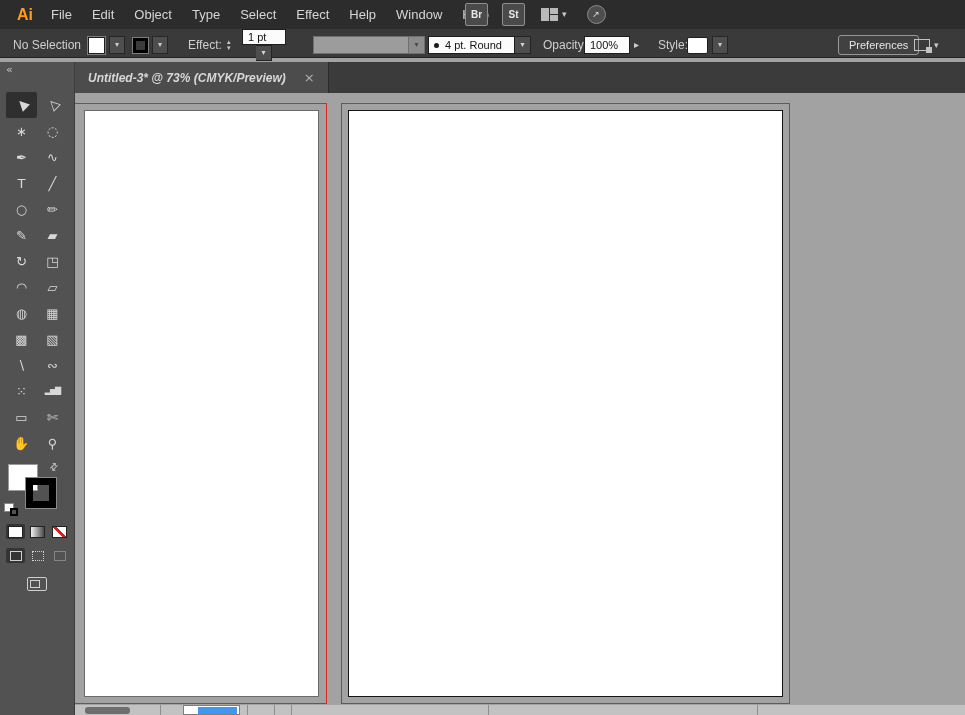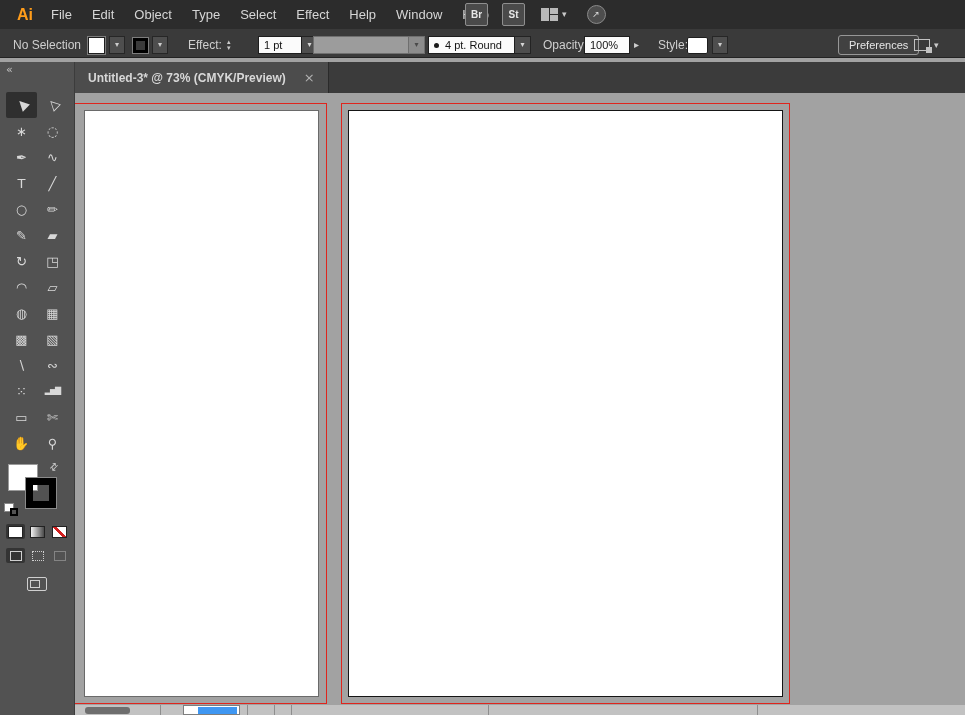--- a/index.html
+++ b/index.html
@@ -26,21 +26,21 @@
   
   #controlbar{position:absolute;left:0;top:29px;width:965px;height:29px;background:#3a3a3a;
     border-bottom:1px solid #232323;z-index:39;box-sizing:border-box;}
   .cb{position:absolute;top:0;height:32px;display:flex;align-items:center;}
   .cb-label{color:#cfcfcf;font-size:12px;}
   #cb-selection{left:13px;}
   #cb-fill{left:88px;}
   #cb-stroke-swatch{left:133px;}
   #cb-stroke-label{left:188px;}
   #cb-stepper{left:227px;}
-  #cb-weight{left:258px;}
+  #cb-weight{left:242px;flex-direction:column;}
   #cb-profile{left:313px;}
   #cb-brush{left:428px;}
   #cb-opacity-label{left:543px;}
   #cb-opacity{left:584px;}
   #cb-style-label{left:658px;}
   #cb-style{left:687px;}
   #cb-docsetup{left:737px;}
   #cb-prefs{left:838px;}
   #cb-align{left:914px;}
   .swatch-fill{width:15px;height:15px;background:#ffffff;border:1px solid #1f1f1f;box-shadow:0 0 0 1px #7d7d7d;}
@@ -92,21 +92,21 @@
   .dm-icon{width:10px;height:8px;border:1px solid #cfcfcf;}
   .dm.behind .dm-icon{border-style:dotted;}
   .dm.inside{opacity:.4;}
   #screenmode{position:absolute;left:20px;top:510px;width:34px;height:24px;display:flex;align-items:center;justify-content:center;}
   .sm-icon{width:18px;height:12px;border:1px solid #cfcfcf;border-radius:2px;position:relative;}
   .sm-icon::after{content:"";position:absolute;left:2px;top:2px;width:8px;height:6px;border:1px solid #cfcfcf;}
 
   
   #tabstrip{position:absolute;left:75px;top:62px;width:890px;height:31px;background:#3b3b3b;z-index:28;}
   #doc-tab{position:absolute;left:0;top:0;height:31px;background:#4c4c4c;display:flex;align-items:center;
-    padding:0 13px;border-right:1px solid #2a2a2a;}
+    padding:0 13px;border-right:1px solid #2a2a2a;font-style:italic;}
   #doc-tab .title{color:#d8d8d8;font-size:12px;font-weight:bold;}
   .tab-close{color:#b2b2b2;font-size:13px;margin-left:18px;}
 
   
   #canvas{position:absolute;left:75px;top:93px;width:890px;height:612px;background:#a2a2a2;overflow:hidden;z-index:10;}
   .bleed{position:absolute;border:1px solid #df251d;box-sizing:border-box;}
   .artboard{position:absolute;background:#ffffff;border:1px solid #151515;box-sizing:border-box;}
   #bleed-1{left:-2px;top:10px;width:254px;height:601px;}
   #artboard-1{left:9px;top:17px;width:235px;height:587px;border-color:#6a6a6a;}
   #bleed-2{left:266px;top:10px;width:449px;height:601px;}

